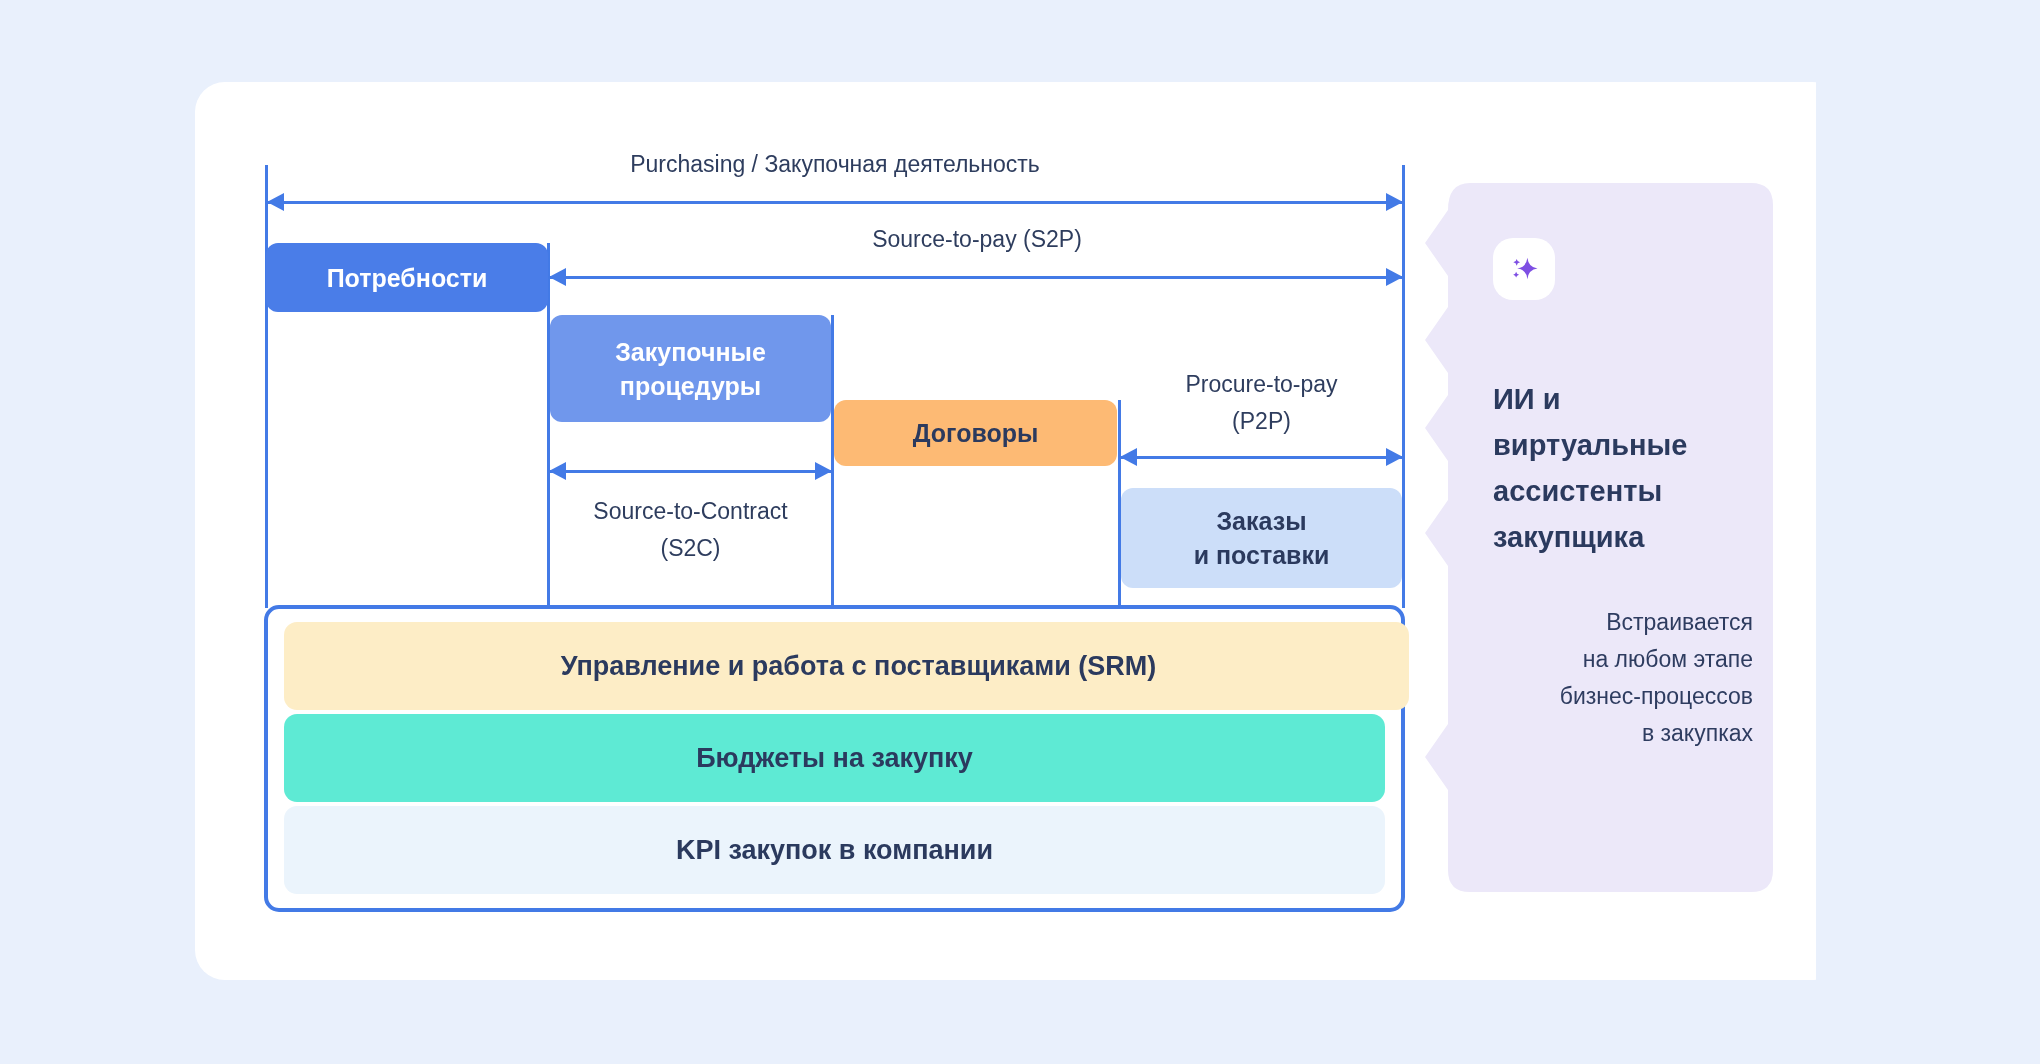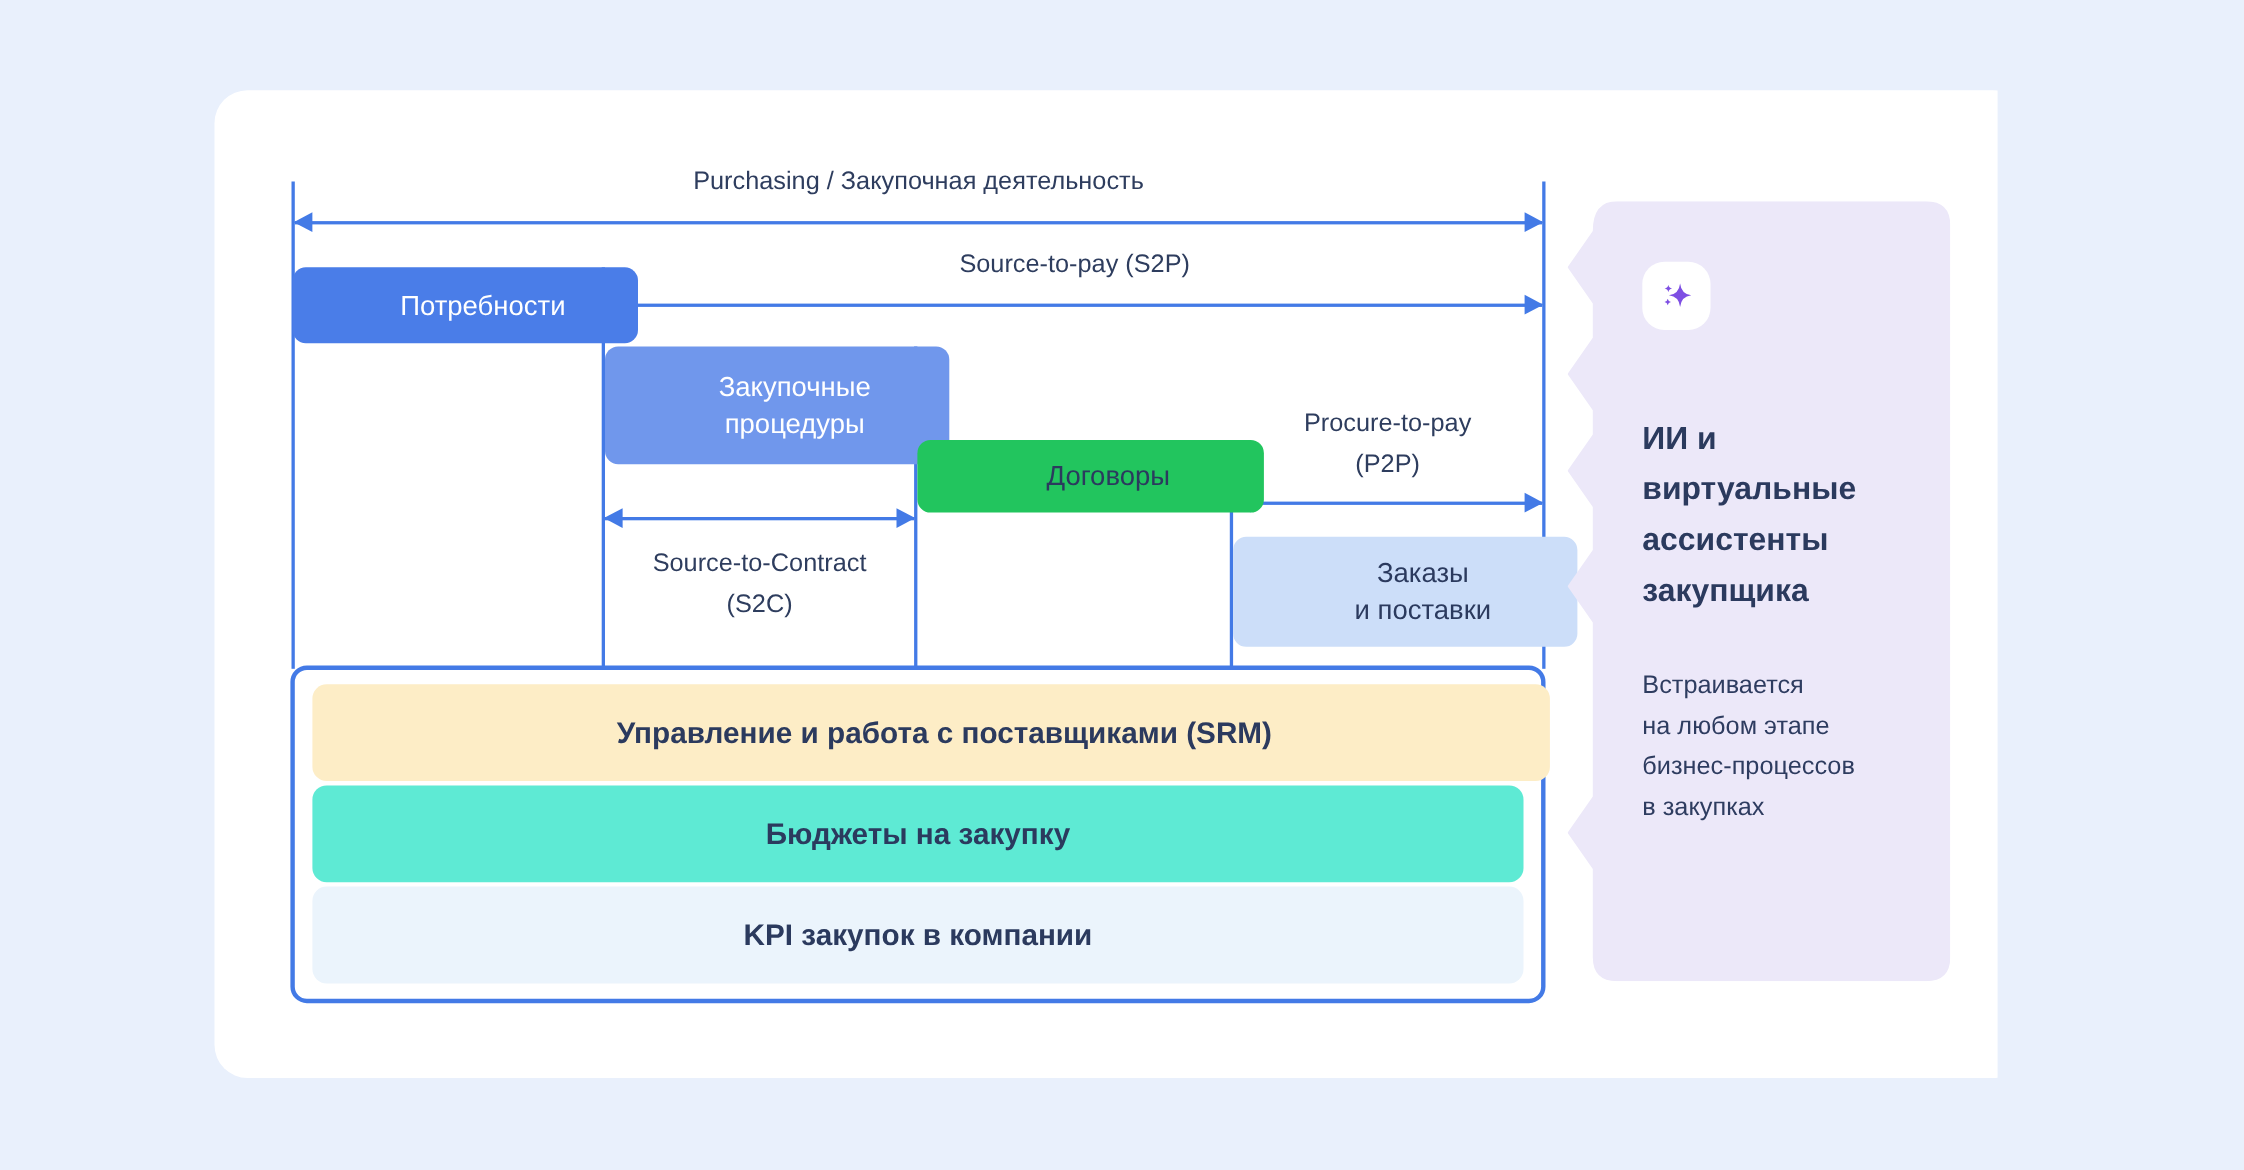--- a/index.html
+++ b/index.html
@@ -27,42 +27,42 @@
   .ar-p2p{left:1121px;top:456px;width:281px;}
   .ar-s2c{left:550px;top:470px;width:281px;}
 
   .scope-label{position:absolute;color:#2e3d5e;font-size:23px;text-align:center;white-space:pre-line;line-height:30px;}
   .lb-purchasing{left:266px;top:149px;width:1138px;}
   .lb-s2p{left:550px;top:224px;width:854px;}
   .lb-p2p{left:1118px;top:366px;width:287px;line-height:37px;}
   .lb-s2c{left:547px;top:493px;width:287px;line-height:37px;}
 
   .stage-box{position:absolute;display:flex;align-items:center;justify-content:center;text-align:center;
-    font-size:25px;font-weight:normal;border-radius:12px;white-space:pre-line;line-height:34px;padding-left:32px;}
+    font-size:25px;font-weight:bold;border-radius:12px;white-space:pre-line;line-height:34px;}
   .sb-needs{left:266px;top:243px;width:282px;height:69px;color:#ffffff;}
   .sb-procedures{left:550px;top:315px;width:281px;height:107px;color:#ffffff;}
   .sb-contracts{left:834px;top:400px;width:283px;height:66px;color:#2b3a5e;}
   .sb-orders{left:1121px;top:488px;width:281px;height:100px;color:#2b3a5e;}
 
   .foundation{position:absolute;left:264px;top:605px;width:1141px;height:307px;background:#ffffff;
     border:4px solid #437ae6;border-radius:15px;box-sizing:border-box;}
   .f-row{position:absolute;left:16px;width:1101px;height:88px;border-radius:13px;display:flex;align-items:center;
     justify-content:center;font-size:27px;font-weight:bold;color:#2b3a5e;}
   .f-row-0{top:13px;padding-left:24px;}
   .f-row-1{top:105px;}
   .f-row-2{top:197px;}
 
   
   .side-panel{position:absolute;left:1425px;top:183px;width:348px;height:709px;}
   .side-panel svg.panel-bg{position:absolute;left:0;top:0;}
   .sp-icon{position:absolute;left:68px;top:55px;width:62px;height:62px;background:#ffffff;border-radius:20px;
     display:flex;align-items:center;justify-content:center;}
   .sp-title{position:absolute;left:68px;top:193px;width:260px;color:#2b3a5e;font-size:29px;font-weight:bold;
     line-height:46px;white-space:pre-line;}
-  .sp-desc{position:absolute;left:68px;top:421px;width:260px;color:#2e3c60;font-size:23px;line-height:37px;white-space:pre-line;}
+  .sp-desc{position:absolute;left:68px;top:421px;width:260px;color:#2e3c60;font-size:23px;line-height:37px;white-space:pre-line;text-align:right;}
 </style>
 </head>
 <body>
 
 <div class="stage">
 
   <div class="card"></div>
 
   <div class="logo">
     <svg width="66" height="66" viewBox="0 0 66 66">
@@ -105,21 +105,21 @@
   <div class="scope-label lb-purchasing">Purchasing / Закупочная деятельность</div>
   <div class="scope-label lb-s2p">Source-to-pay (S2P)</div>
   <div class="scope-label lb-p2p">Procure-to-pay
 (P2P)</div>
   <div class="scope-label lb-s2c">Source-to-Contract
 (S2C)</div>
 
   <div class="stage-box sb-needs" style="background: rgb(74, 125, 232);">Потребности</div>
   <div class="stage-box sb-procedures" style="background: rgb(112, 151, 236);">Закупочные
 процедуры</div>
-  <div class="stage-box sb-contracts" style="background: #22c55e;">Договоры</div>
+  <div class="stage-box sb-contracts" style="background: #fdba74;">Договоры</div>
   <div class="stage-box sb-orders" style="background: rgb(204, 222, 249);">Заказы
 и поставки</div>
 
   <div class="foundation">
     <div class="f-row f-row-0" style="background: rgb(253, 237, 198);">Управление и работа с поставщиками (SRM)</div>
     <div class="f-row f-row-1" style="background: #5eead4;">Бюджеты на закупку</div>
     <div class="f-row f-row-2" style="background: rgb(235, 244, 252);">KPI закупок в компании</div>
   </div>
 
   <div class="side-panel">

